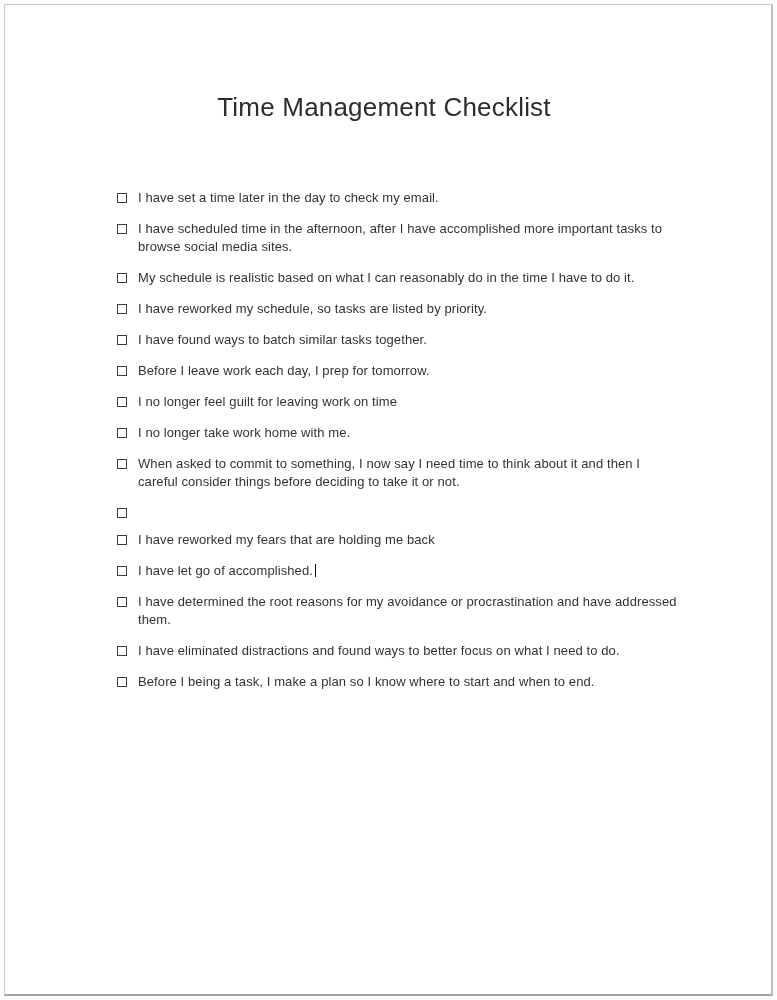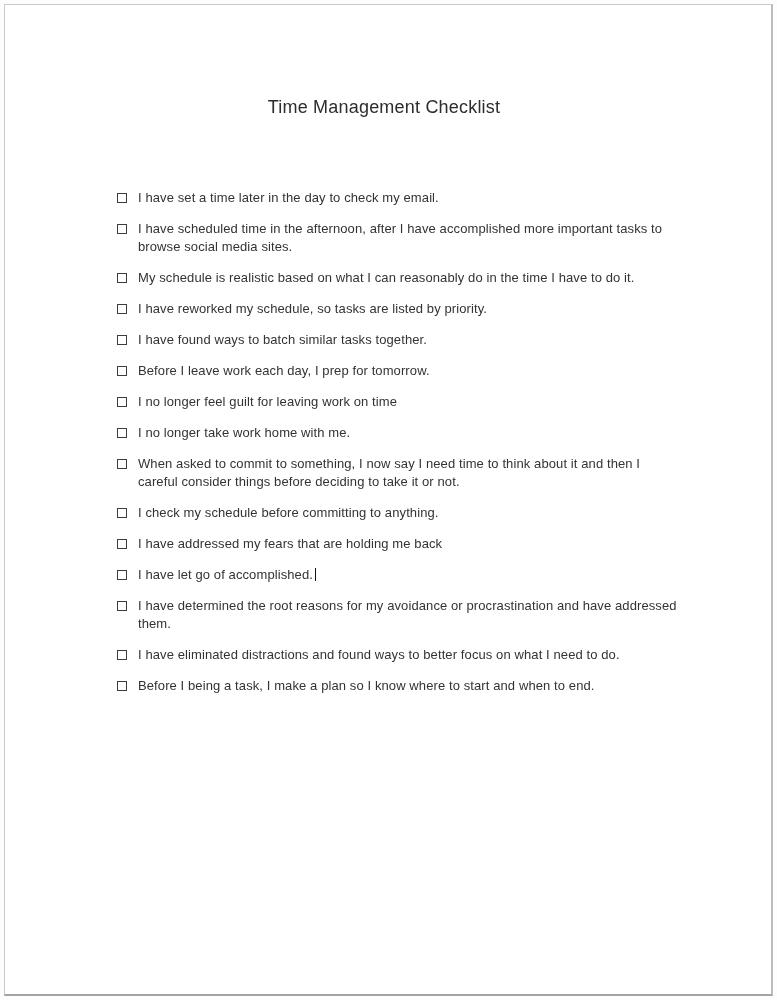--- a/index.html
+++ b/index.html
@@ -22,21 +22,21 @@
     bottom: 4px;
     background: #ffffff;
     border: 1px solid #c9c9c9;
     border-right: 2px solid #bdbdbd;
     border-bottom: 2px solid #a3a3a3;
     box-sizing: border-box;
   }
   .doc-title {
     margin: 90px 8px 0 0;
     text-align: center;
-    font-size: 18px;
+    font-size: 26px;
     font-weight: 400;
     line-height: 24px;
     color: #2d2d2d;
     letter-spacing: 0.2px;
   }
   .checklist {
     margin: 70px 0 0 0;
     padding: 0 0 0 112px;
     list-style: none;
   }
@@ -118,26 +118,25 @@
   </li>
 
 
   <li class="check-item">
     <span class="cb"></span>
     <span class="item-text"><span>When asked to commit to something, I now say I need time to think about it and then I careful consider things before deciding to take it or not.</span></span>
   </li>
 
   <li class="check-item">
     <span class="cb"></span>
-    <span class="item-text"><span>I check my schedule before committing to anything.</span></span>
   </li>
 
   <li class="check-item">
     <span class="cb"></span>
-    <span class="item-text"><span>I have addressed my fears that are holding me back</span></span>
+    <span class="item-text"><span>I have reworked my fears that are holding me back</span></span>
   </li>
 
   <li class="check-item">
     <span class="cb"></span>
     <span class="item-text"><span>I have let go of accomplished.</span><span class="caret" style="display: inline-block;"></span></span>
   </li>
 
   <li class="check-item">
     <span class="cb"></span>
     <span class="item-text"><span>I have determined the root reasons for my avoidance or procrastination and have addressed them.</span></span>

